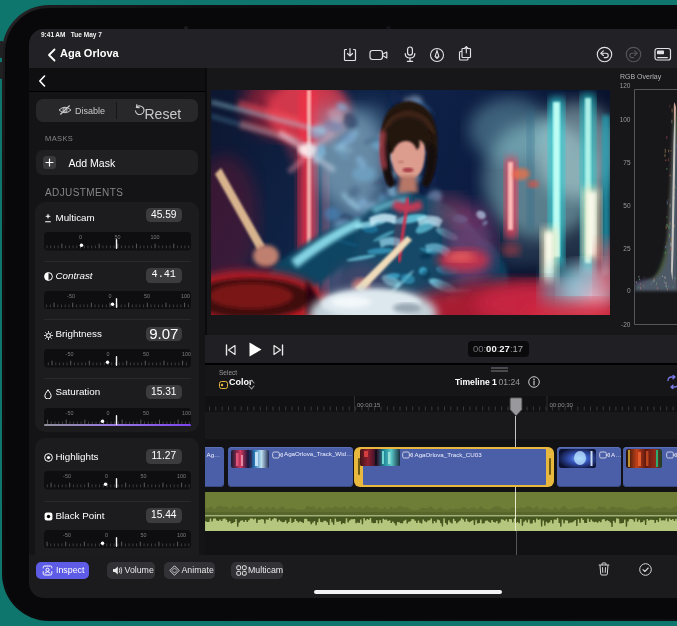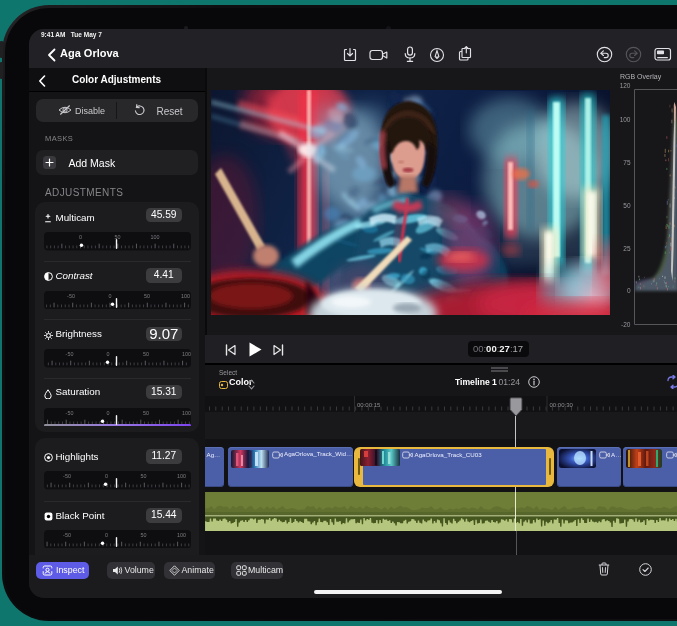--- a/index.html
+++ b/index.html
@@ -82,38 +82,37 @@
             <rect x="3" y="3.6" width="7" height="3.6" rx="0.8" fill="#e2e2e6" stroke="none"></rect>
             <path d="M3.2 10.6 H13.8" stroke-width="1.1"></path>
           </g>
         </svg>
       </div>
       <div class="abs" style="left:0;top:39.5px;width:176px;height:529.5px;background:#141416;"></div>
       <div class="abs" style="left:0;top:39.5px;width:176px;height:24px;background:#0f0f11;border-bottom:1px solid #000;"></div>
       <svg class="abs" style="left:9px;top:46px;" width="8" height="12" viewBox="0 0 8 12">
         <path d="M6.5 1 L1.8 6 L6.5 11" fill="none" stroke="#fff" stroke-width="1.6" stroke-linecap="round" stroke-linejoin="round"></path>
       </svg>
-      <div class="abs" style="left:0;top:45.5px;width:176px;text-align:center;font-size:10px;font-weight:bold;color:#fff;">Color Adjustments</div>
       <div class="abs" style="left:7.5px;top:70.5px;width:161.5px;height:22.5px;background:#28282b;border-radius:7px;"></div>
       <div class="abs" style="left:87px;top:73.5px;width:1px;height:16.5px;background:#161618;"></div>
       <svg class="abs" style="left:29px;top:75.5px;" width="14" height="12" viewBox="0 0 14 12">
         <g fill="none" stroke="#c9c9cd" stroke-width="1.0">
           <path d="M1 6 Q7 0.5 13 6 Q7 11.5 1 6 Z"></path>
           <circle cx="7" cy="6" r="2.1"></circle>
           <path d="M2.3 10.5 L11.7 1.5" stroke-width="1.2"></path>
         </g>
       </svg>
       <div class="abs" style="left:46.5px;top:77px;font-size:9px;color:#c9c9cd;">Disable</div>
       <svg class="abs" style="left:105.5px;top:75px;" width="11" height="12" viewBox="0 0 11 12">
         <g fill="none" stroke="#c9c9cd" stroke-width="1.1" stroke-linecap="round">
           <path d="M2.6 3.2 A4.3 4.3 0 1 1 1.4 6.8"></path>
           <path d="M2.8 0.6 L2.4 3.4 L5.2 3.6"></path>
         </g>
       </svg>
-      <div class="abs" style="left:128px;top:77px;font-size:10px;color:#c9c9cd;">Reset</div>
+      <div class="abs" style="left:116px;top:77px;font-size:14px;color:#c9c9cd;">Reset</div>
       <div class="abs" style="left:16.5px;top:105px;font-size:7.5px;color:#85858a;letter-spacing:0.4px;">MASKS</div>
       <div class="abs" style="left:7.5px;top:121.5px;width:161.5px;height:25px;background:#202023;border-radius:7px;"></div>
       <div class="abs" style="left:14.5px;top:127.5px;width:13px;height:13px;background:#3a3a3e;border-radius:3.5px;"></div>
       <svg class="abs" style="left:14.5px;top:127.5px;" width="13" height="13" viewBox="0 0 13 13">
         <path d="M6.5 3 V10 M3 6.5 H10" stroke="#fff" stroke-width="1.2" stroke-linecap="round"></path>
       </svg>
       <div class="abs" style="left:40px;top:128.5px;font-size:10.5px;color:#fff;">Add Mask</div>
       <div class="abs" style="left:16.5px;top:158px;font-size:10px;color:#85858a;letter-spacing:0.4px;">ADJUSTMENTS</div>
       <div class="abs" style="left:6.5px;top:173.5px;width:163.5px;height:229.5px;background:#1c1c1f;border-radius:10px;"></div>
       <div class="abs" style="left:15.5px;top:232px;width:146.5px;height:1px;background:#2a2a2d;"></div>
@@ -175,21 +174,21 @@
         <circle cx="37.5" cy="13.3" r="1.7" fill="#ffffff"></circle>
         <rect x="71.80" y="7.00" width="1.4" height="10" rx="0.7" fill="#f5f5f5"></rect>
       </svg>
       <div style="position:absolute;left:15.5px;top:243.5px;width:8px;height:9px;">
         <svg style="position:absolute;" width="9" height="9" viewBox="0 0 9 9">
           <circle cx="4.5" cy="4.5" r="3.9" fill="none" stroke="#fff" stroke-width="1"></circle>
           <path d="M4.5 0.6 A3.9 3.9 0 0 0 4.5 8.4 Z" fill="#fff"></path>
         </svg>
       </div>
       <div style="position:absolute;left:27.0px;top:241.0px;font-size:9.8px;color:#fff;font-style:italic;">Contrast</div>
-      <div style="position:absolute;left:117px;top:239.5px;width:36.5px;height:14.5px;background:#3c3c3f;border-radius:4.5px;color:#fff;font-size:10.2px;text-align:center;line-height:14.5px;">4.41</div>
+      <div style="position:absolute;left:117px;top:239.5px;width:36.5px;height:14.5px;background:#3c3c3f;border-radius:4.5px;color:#fff;font-size:10.2px;text-align:center;line-height:14.5px;font-family:Liberation Mono, monospace;">4.41</div>
       <svg style="position:absolute;left:15.5px;top:262px;" width="147" height="18.5" viewBox="0 0 147 18.5">
         <rect x="0" y="0" width="147" height="18.5" rx="4" fill="#0e0e10"></rect>
         <rect x="2.09" y="13.50" width="1" height="2.8" fill="#3e3e44"></rect>
         <rect x="5.82" y="13.50" width="1" height="2.8" fill="#3e3e44"></rect>
         <rect x="9.55" y="11.70" width="1" height="4.6" fill="#5a5a60"></rect>
         <rect x="13.28" y="13.50" width="1" height="2.8" fill="#3e3e44"></rect>
         <rect x="17.01" y="13.50" width="1" height="2.8" fill="#3e3e44"></rect>
         <rect x="20.74" y="13.50" width="1" height="2.8" fill="#3e3e44"></rect>
         <rect x="24.47" y="13.50" width="1" height="2.8" fill="#3e3e44"></rect>
         <rect x="28.20" y="11.70" width="1" height="4.6" fill="#5a5a60"></rect>

